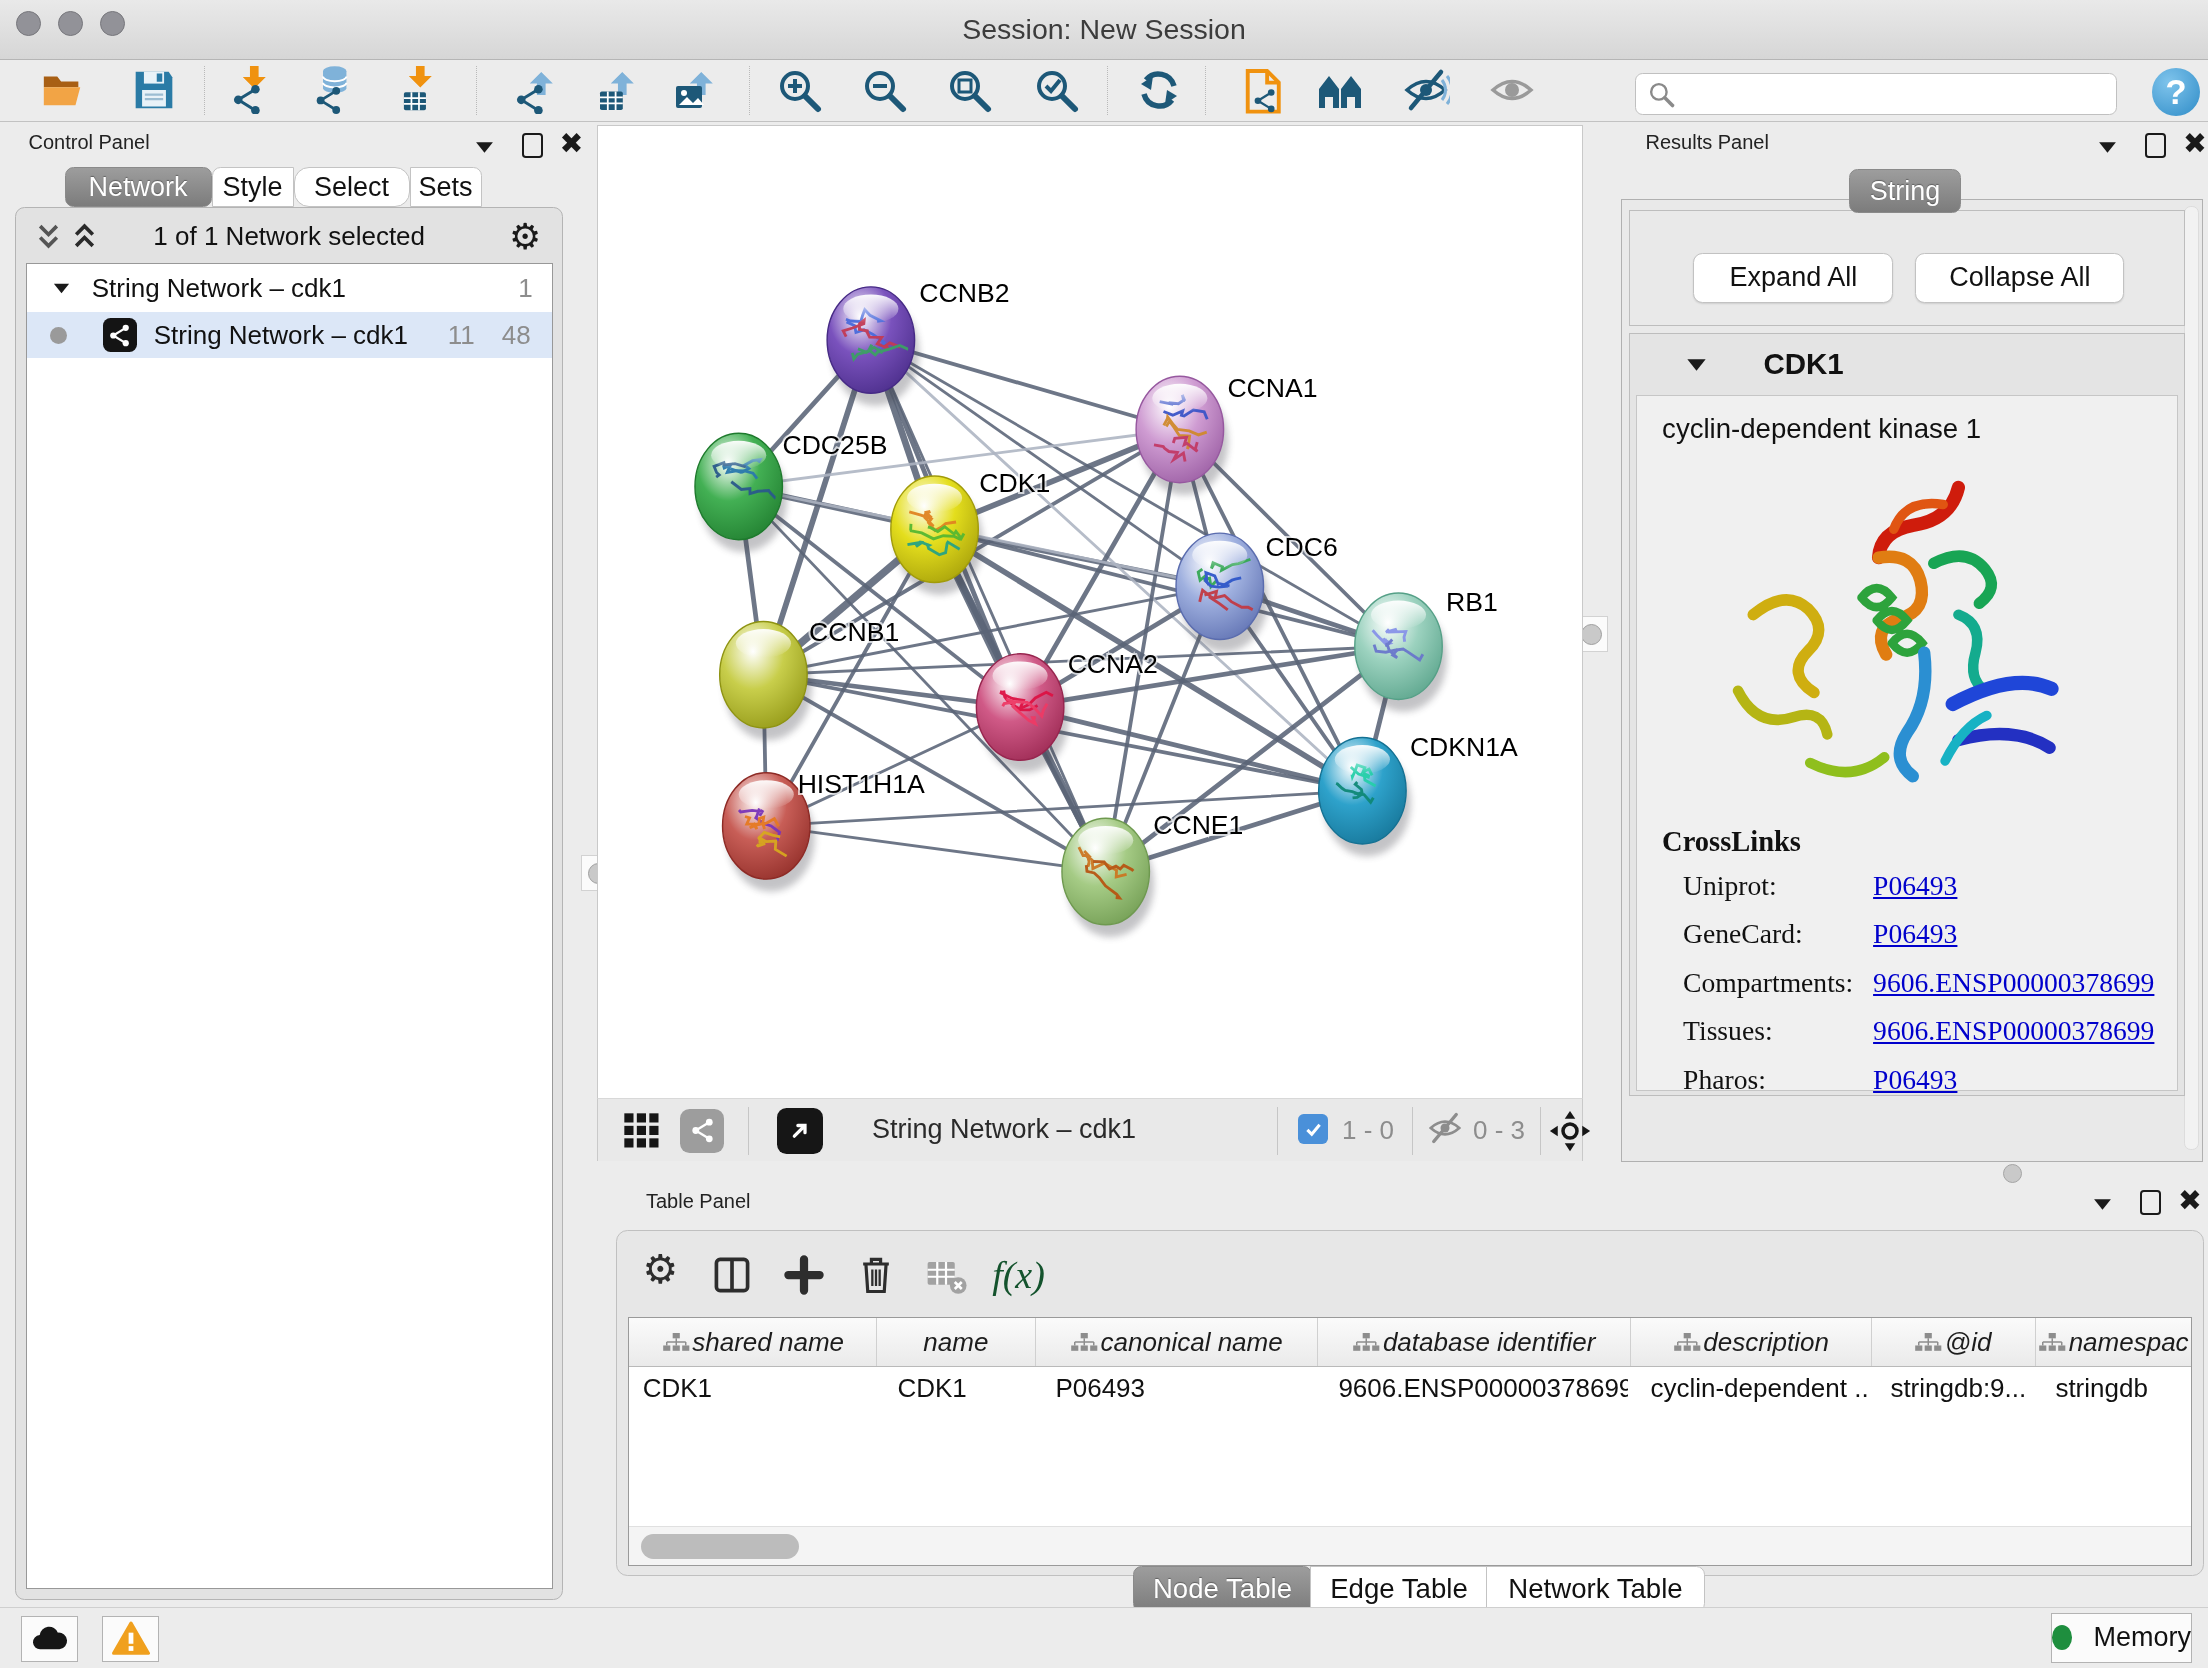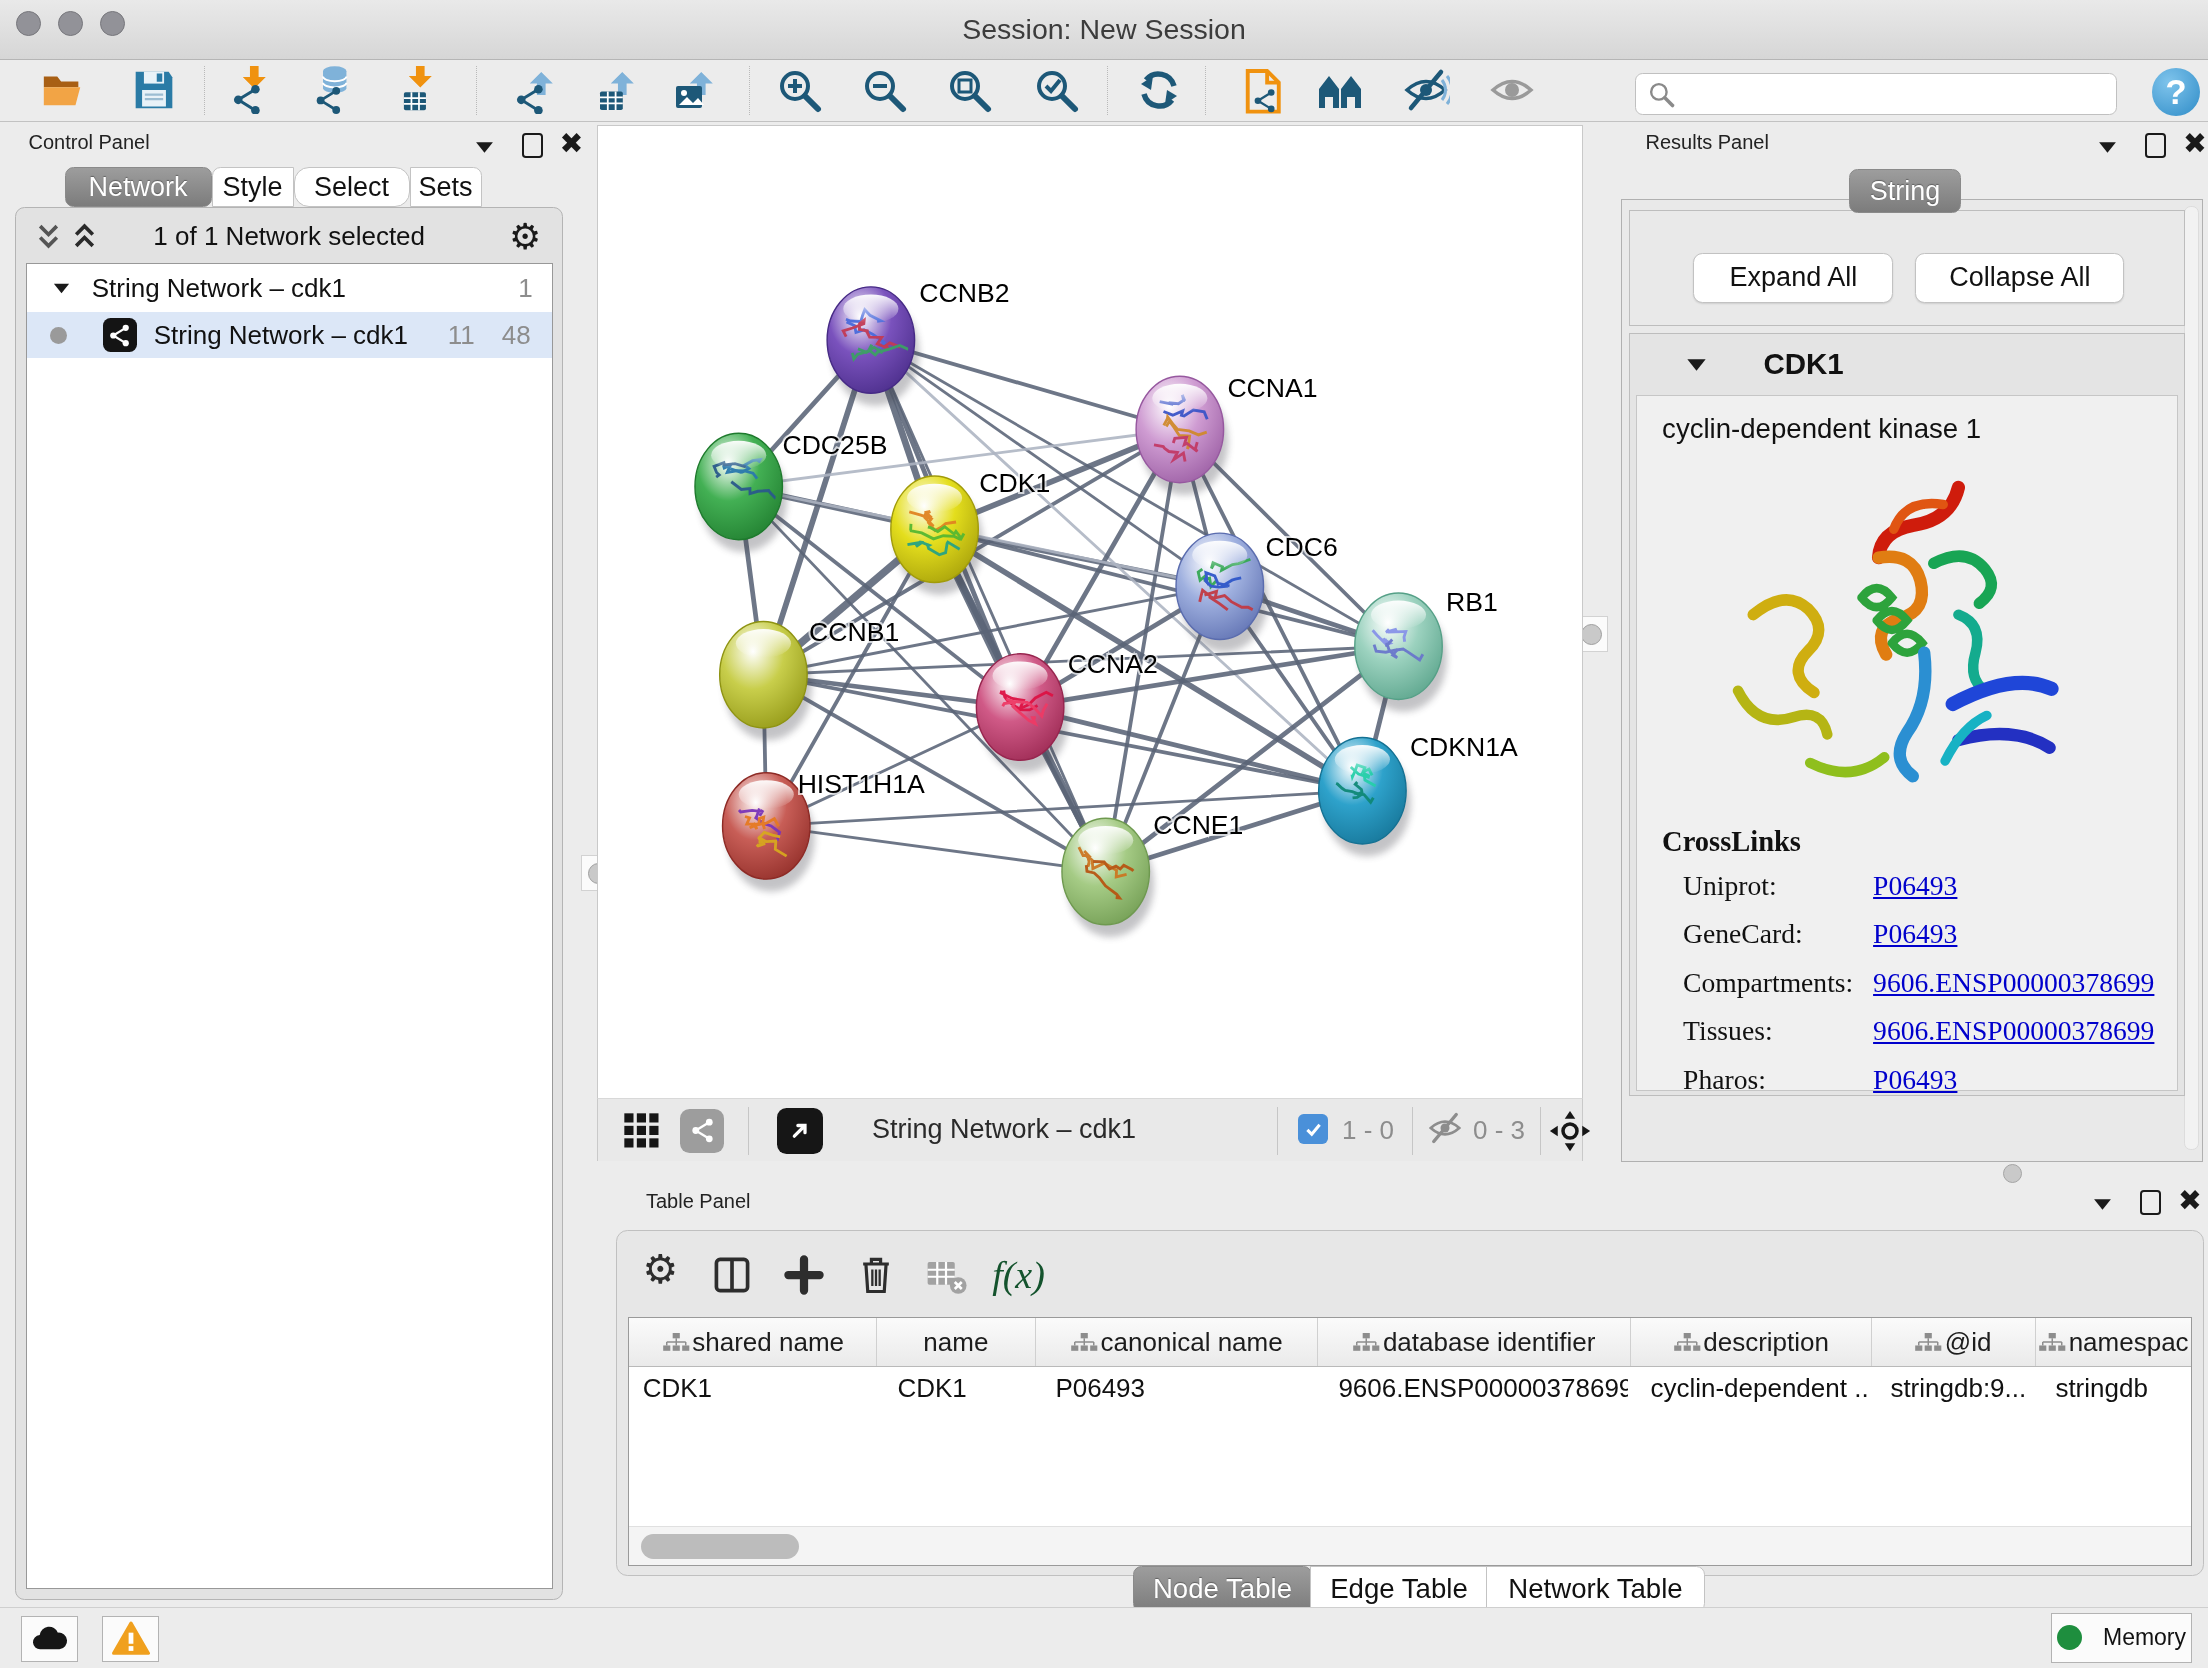--- a/index.html
+++ b/index.html
@@ -80,34 +80,34 @@
   .tpanel{position:absolute;left:597px;top:1186px;width:1611px;height:428px;}
   .tpbox{position:absolute;left:19px;top:44px;width:1586px;height:344px;background:#e7e7e7;
     border:1px solid #c0c0c0;border-radius:11.4px;}
   .tptool{position:absolute;left:0;top:0;width:100%;height:86px;}
   .tpicon{position:absolute;top:19px;width:53px;height:49px;display:flex;align-items:center;justify-content:center;}
   .tblbox{position:absolute;left:11.4px;top:86px;width:1562px;height:247px;background:#fff;
     border:1px solid #9a9a9a;}
   .thead{position:absolute;left:0;top:0;width:100%;height:48px;
     background:linear-gradient(#fbfbfb,#eaeaea);border-bottom:1px solid #b9b9b9;}
   .th{position:absolute;top:0;height:48px;display:flex;align-items:center;justify-content:center;
-    gap:2px;font-size:26px;color:#1c1c1c;border-right:1px solid #d0d0d0;overflow:hidden;}
+    gap:2px;font-size:26px;color:#1c1c1c;border-right:1px solid #d0d0d0;overflow:hidden;font-style:italic;}
   .td{position:absolute;top:55px;font-size:26px;color:#111;white-space:nowrap;overflow:hidden;}
   .hscroll{position:absolute;left:0;bottom:0;width:100%;height:38px;background:#f4f4f4;
     border-top:1px solid #e0e0e0;}
   .hthumb{position:absolute;left:11.4px;top:6.7px;width:158px;height:25px;background:#bcbcbc;border-radius:12.4px;}
   .btabs{position:absolute;top:380px;height:46px;}
   .btab{position:absolute;top:0;height:44px;display:flex;align-items:center;justify-content:center;font-size:27.6px;}
   
   .statusbar{position:absolute;left:0;top:1607px;width:2208px;height:61px;background:#ececec;
     border-top:1px solid #cfcfcf;}
   .sbox{position:absolute;top:7.6px;width:55px;height:44px;background:#fbfbfb;border:1.9px solid #b3b3b3;
     display:flex;align-items:center;justify-content:center;}
   .membtn{position:absolute;left:2051px;top:4.8px;width:139px;height:48px;background:#fbfbfb;
-    border:1.9px solid #b3b3b3;display:flex;align-items:center;justify-content:center;gap:21px;font-size:23px;}
+    border:1.9px solid #b3b3b3;display:flex;align-items:center;justify-content:center;gap:21px;font-size:27px;}
   .dotgreen{width:25px;height:25px;border-radius:50%;background:#1e8e3e;}
 </style>
 </head>
 <body>
 
 <svg width="0" height="0" style="position:absolute" aria-hidden="true">
     <defs>
   <symbol id="i-share" viewBox="0 0 48 48">
         <circle cx="11" cy="24" r="6.5" fill="currentColor"></circle>
         <circle cx="37" cy="8" r="6.5" fill="currentColor"></circle>

